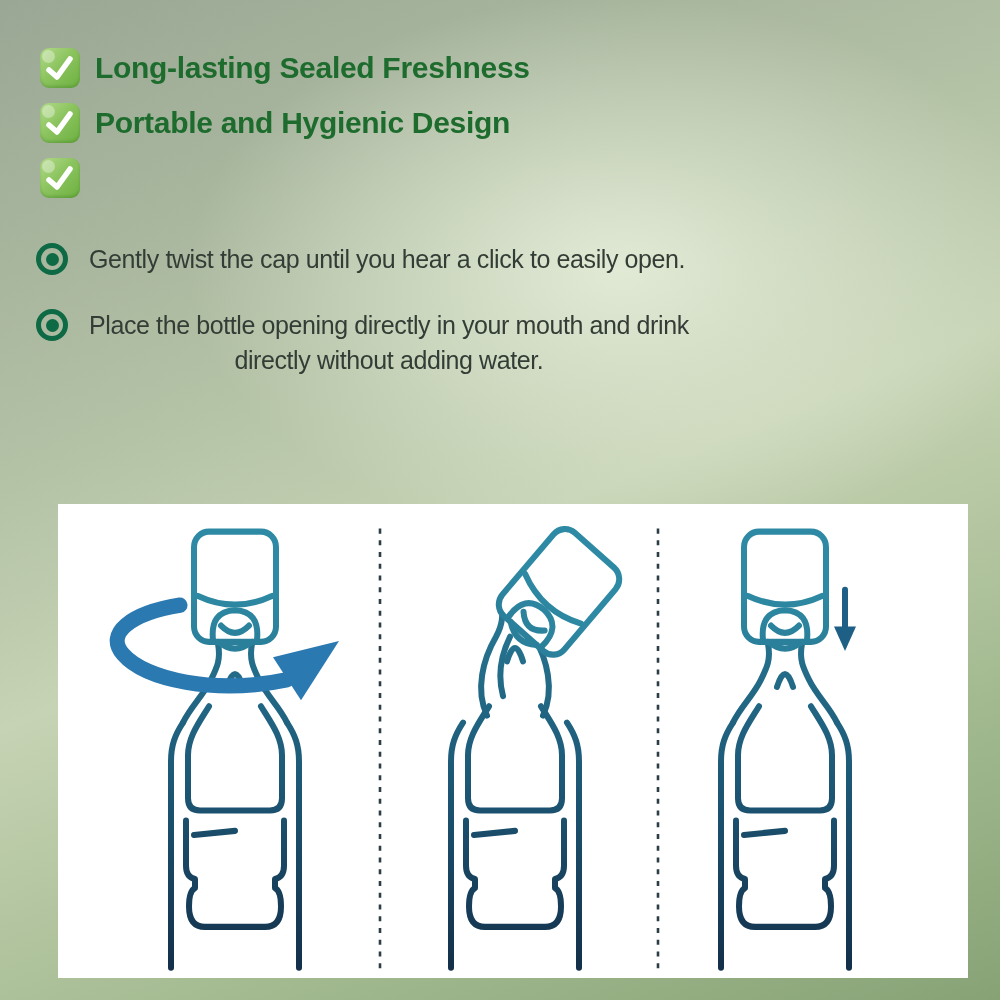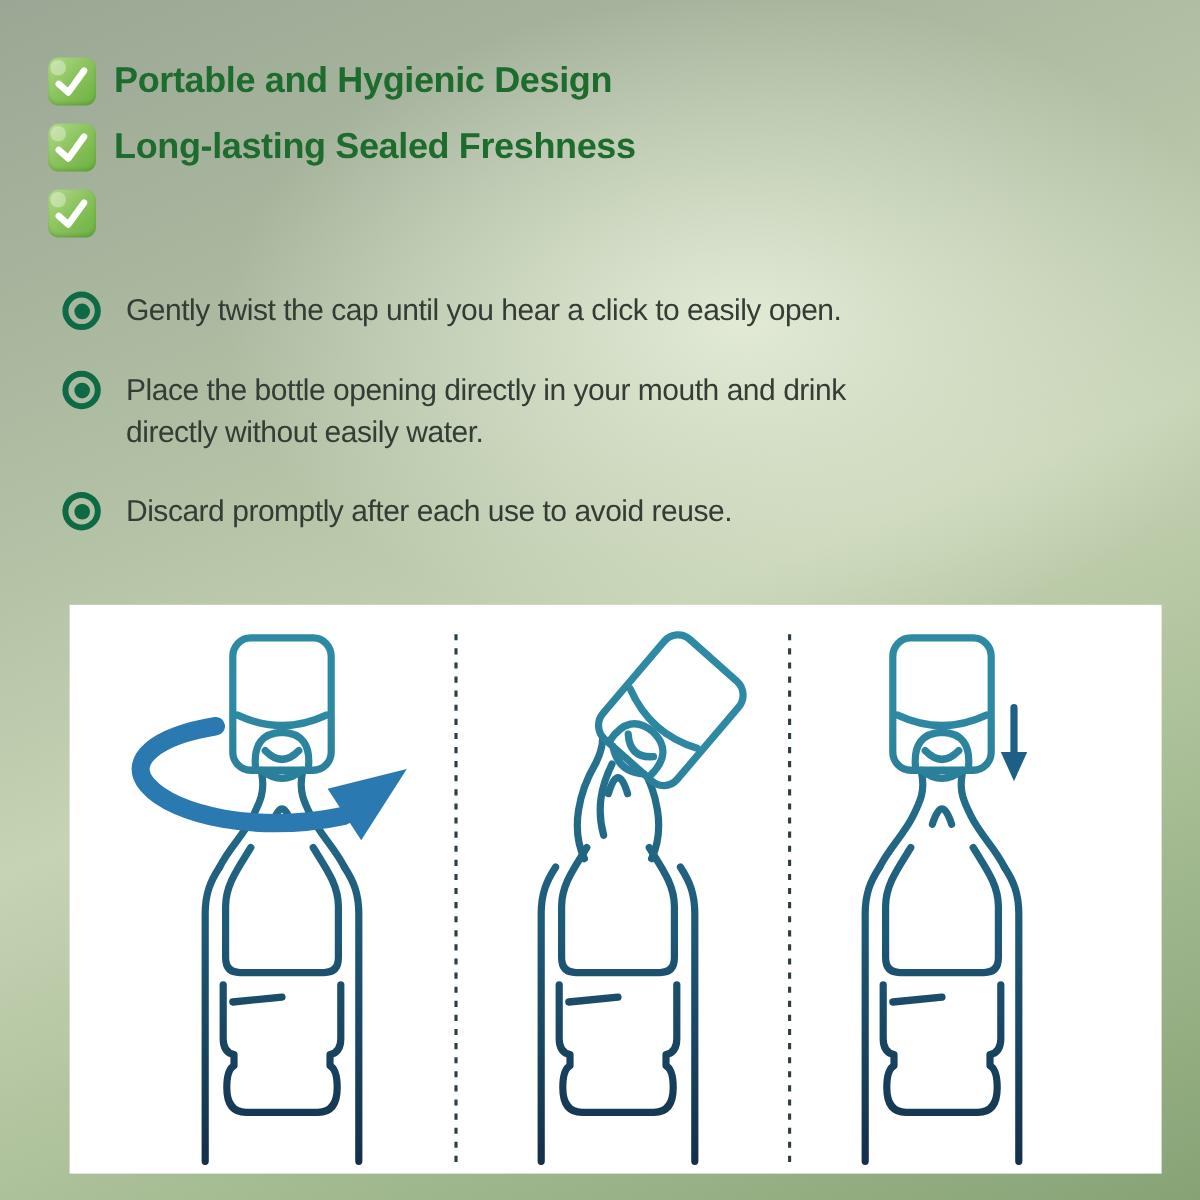--- a/index.html
+++ b/index.html
@@ -24,21 +24,21 @@
     content:"";position:absolute;top:2px;left:2px;width:13px;height:13px;
     border-radius:7px;background:rgba(255,255,255,0.35);
   }
   .check svg{position:absolute;inset:0;}
   .feature-label{
     font-size:30px;font-weight:700;letter-spacing:-0.3px;
     color:var(--feature-text,#1d6c2e);white-space:nowrap;
   }
 
   
-  .instructions{position:absolute;left:52px;top:242px;width:830px;}
+  .instructions{position:absolute;left:36px;top:242px;width:830px;text-align:center;}
   .instruction{display:flex;align-items:flex-start;margin-bottom:31px;}
   .bullet{
     flex:0 0 auto;width:32px;height:32px;box-sizing:border-box;margin-top:1px;
     border:5.5px solid var(--bullet-green,#0e6a45);border-radius:50%;position:relative;
   }
   .bullet::after{
     content:"";position:absolute;left:50%;top:50%;width:13px;height:13px;margin:-6.5px 0 0 -6.5px;
     border-radius:50%;background:var(--bullet-green,#0e6a45);
   }
   .instruction-text{
@@ -60,52 +60,48 @@
 
 <div class="page">
 
   <div class="features">
     <div class="feature">
       <span class="check">
         <svg viewBox="0 0 40 40">
             <polyline points="9,22 17,29 30,11" fill="none" stroke="#ffffff" stroke-width="5.5" stroke-linecap="round" stroke-linejoin="round"></polyline>
           </svg>
       </span>
-      <span class="feature-label">Portable and Hygienic Design</span>
+      <span class="feature-label">Long-lasting Sealed Freshness</span>
     </div>
     <div class="feature">
       <span class="check">
         <svg viewBox="0 0 40 40">
             <polyline points="9,22 17,29 30,11" fill="none" stroke="#ffffff" stroke-width="5.5" stroke-linecap="round" stroke-linejoin="round"></polyline>
           </svg>
       </span>
-      <span class="feature-label">Long-lasting Sealed Freshness</span>
+      <span class="feature-label">Portable and Hygienic Design</span>
     </div>
     <div class="feature">
       <span class="check">
         <svg viewBox="0 0 40 40">
             <polyline points="9,22 17,29 30,11" fill="none" stroke="#ffffff" stroke-width="5.5" stroke-linecap="round" stroke-linejoin="round"></polyline>
           </svg>
       </span>
     </div>
   </div>
 
   <div class="instructions">
     <div class="instruction">
       <span class="bullet"></span>
       <span class="instruction-text">Gently twist the cap until you hear a click to easily open.</span>
     </div>
     <div class="instruction">
       <span class="bullet"></span>
       <span class="instruction-text">Place the bottle opening directly in your mouth and drink
-directly without easily water.</span>
-    </div>
-    <div class="instruction">
-      <span class="bullet"></span>
-      <span class="instruction-text">Discard promptly after each use to avoid reuse.</span>
+directly without adding water.</span>
     </div>
   </div>
 
   <div class="panel">
     <svg viewBox="0 0 910 464" preserveAspectRatio="none">
       <defs>
         <linearGradient id="lg" gradientUnits="userSpaceOnUse" x1="0" y1="0" x2="0" y2="470">
           <stop offset="0" stop-color="#2e8aa4"></stop>
           <stop offset="0.55" stop-color="#1d5a78"></stop>
           <stop offset="1" stop-color="#132c46"></stop>

